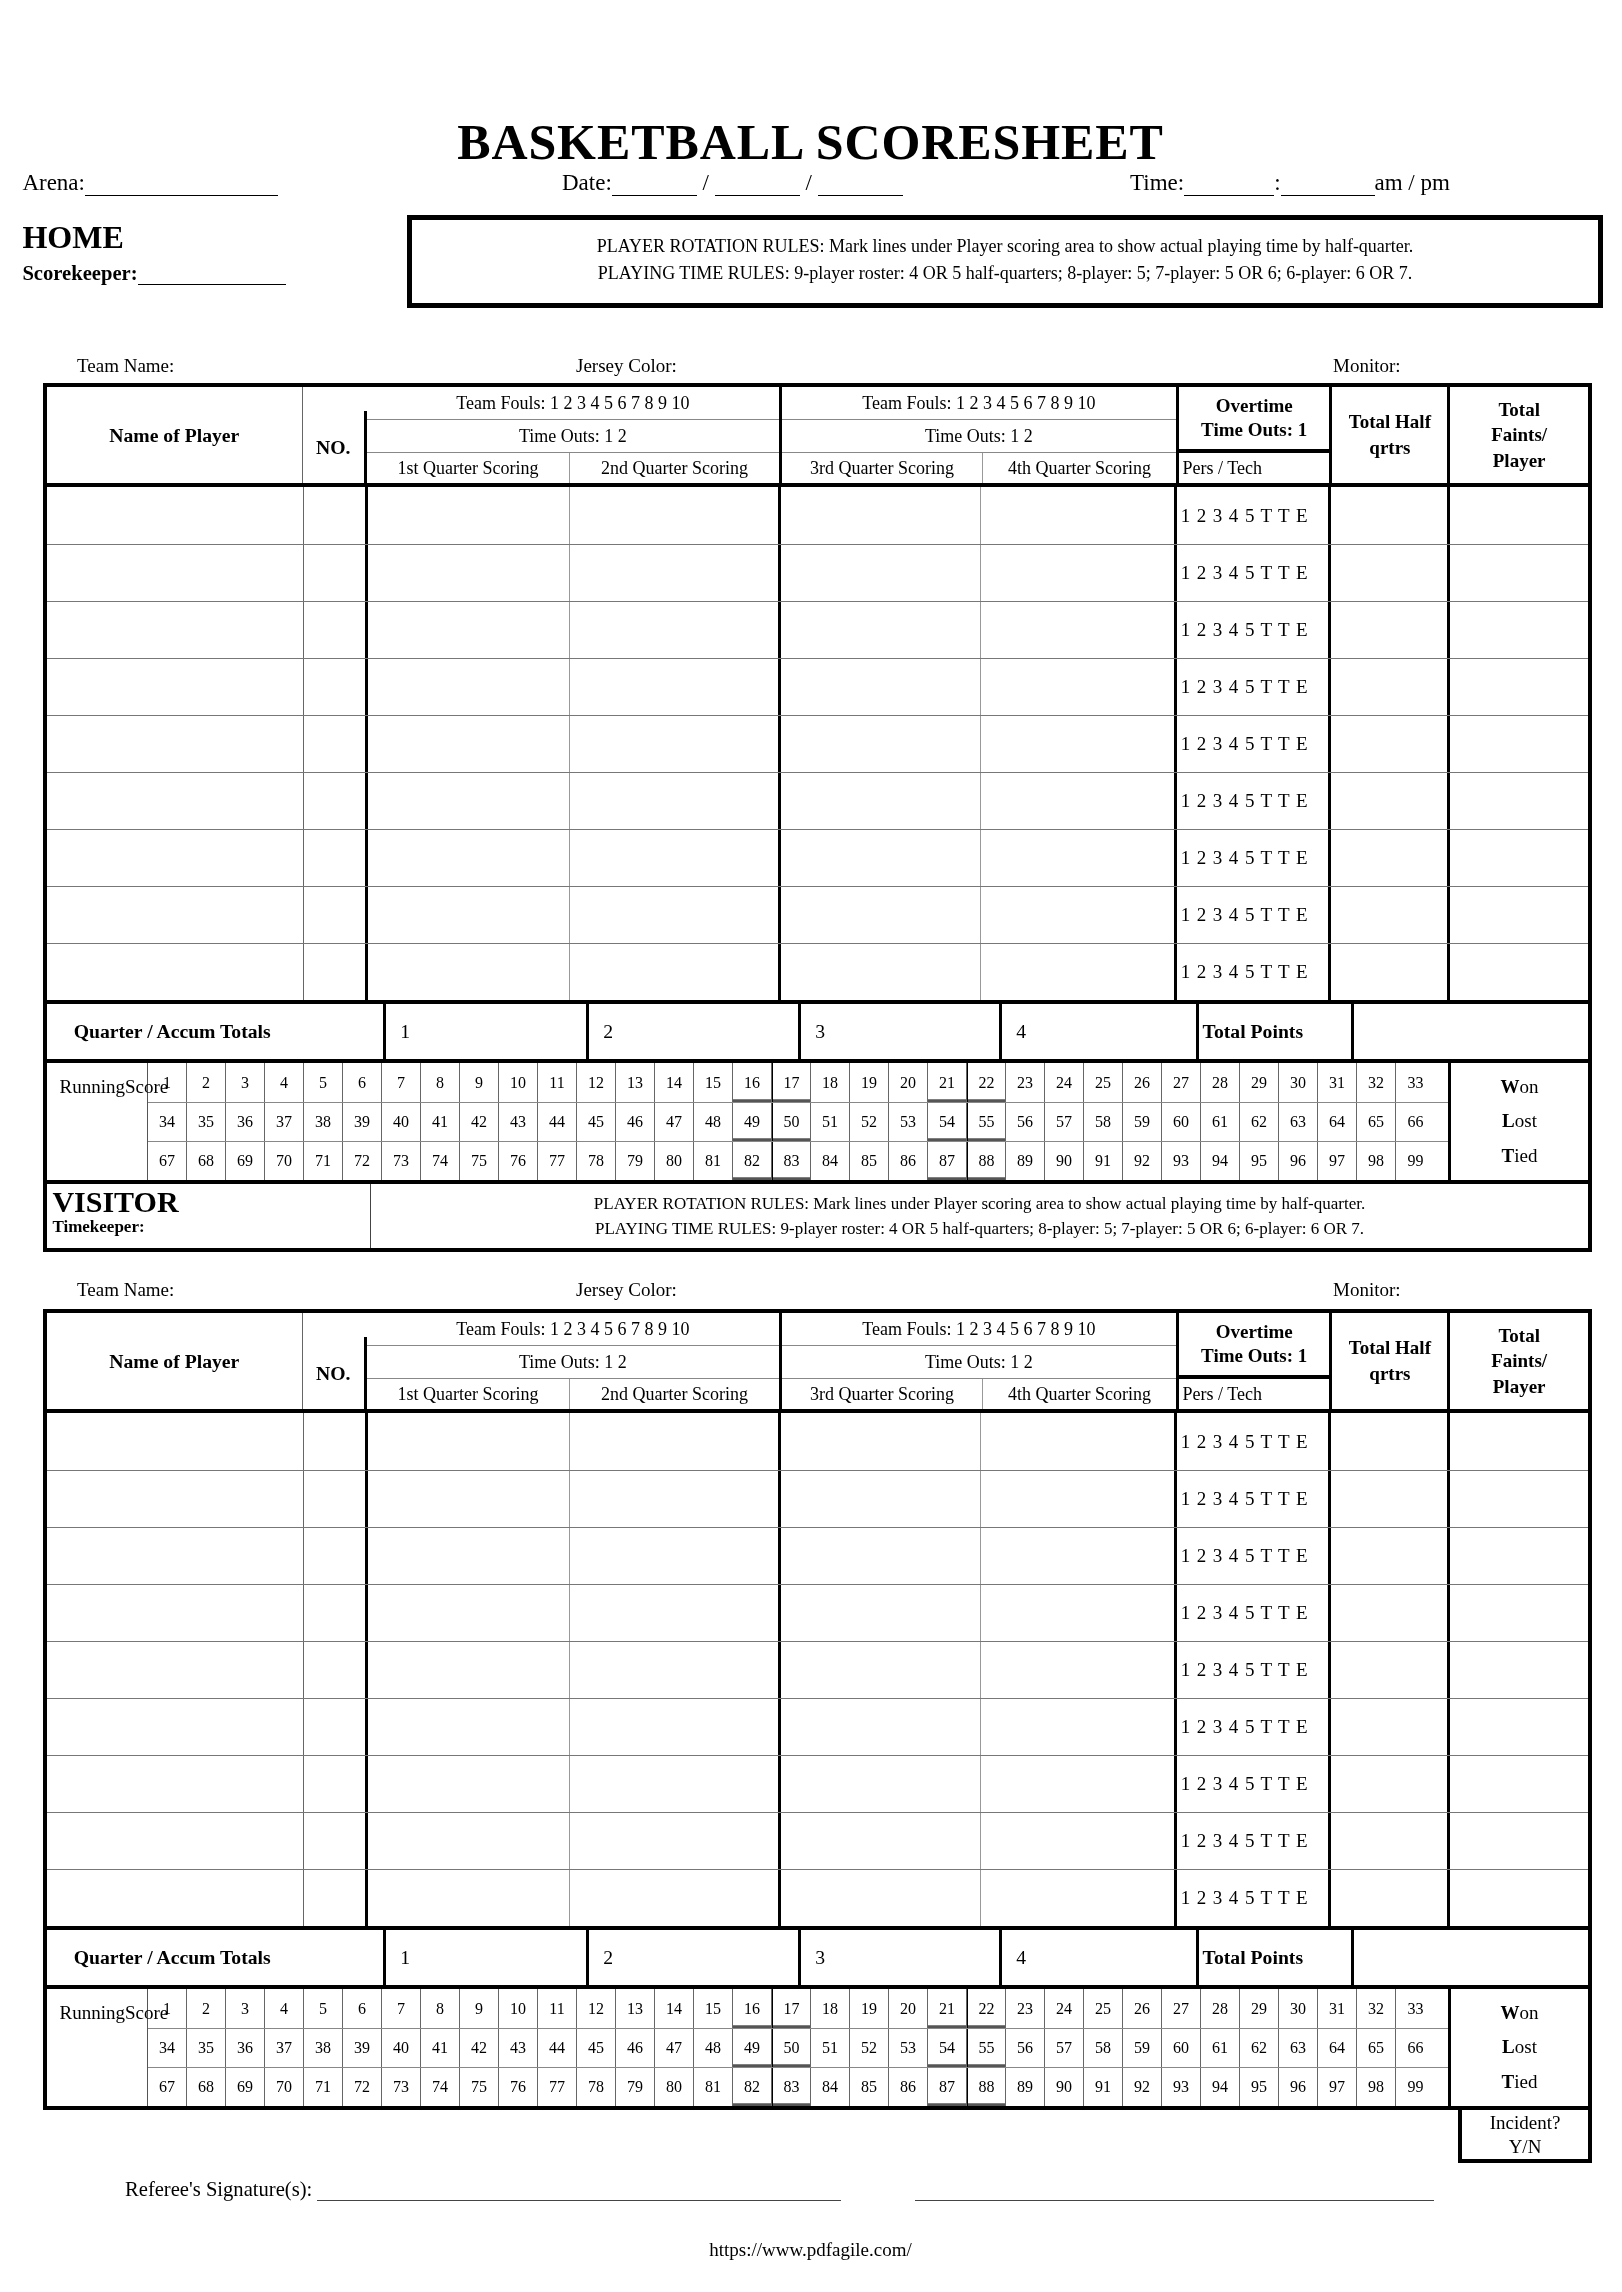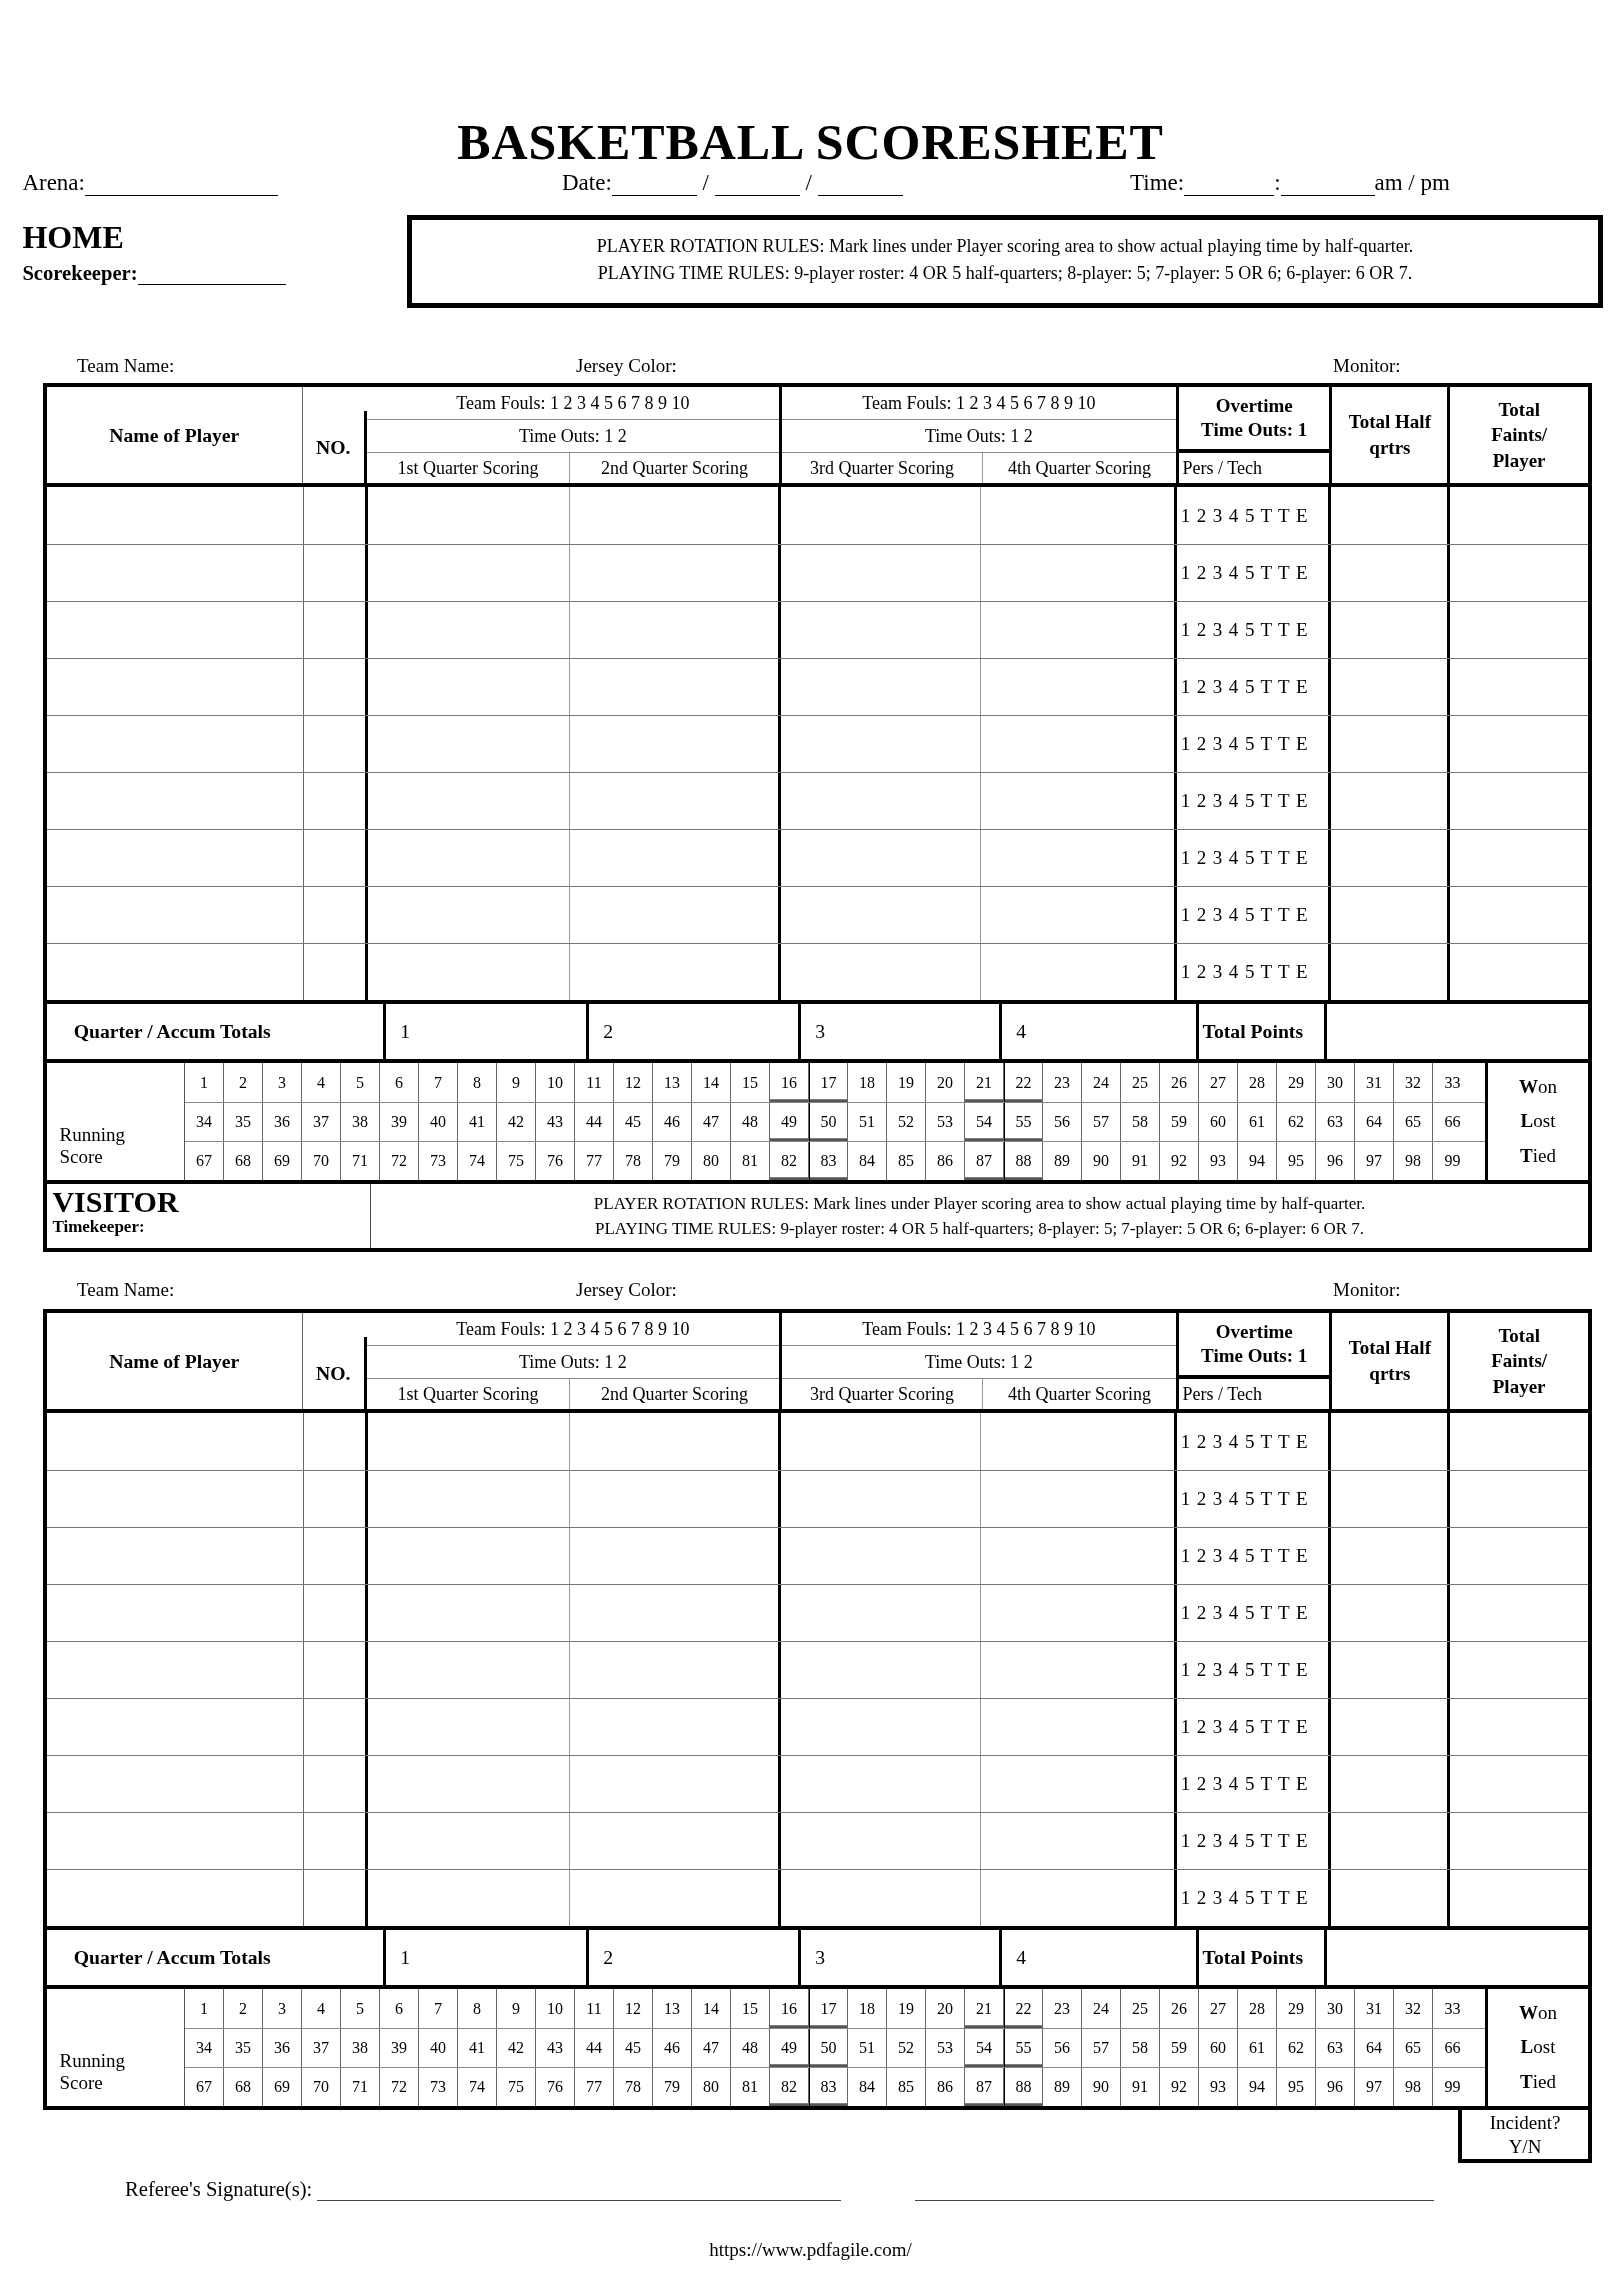--- a/index.html
+++ b/index.html
@@ -74,26 +74,26 @@
   .c-half   { width:119px; border-right:3.6px solid #000; }
   .c-faints { width:139px; }
 
   .totals { display:flex; height:59px; border-top:4.5px solid #000; font-size:19.7px; }
   .tcell { display:flex; align-items:center; }
   .t-label  { width:323px; border-right:3.6px solid #000; font-weight:bold; padding-left:10.7px;margin-left:16px; }
   .t-q1 { width:203px; border-right:3.6px solid #000; padding-left:14.3px; }
   .t-q2 { width:212px; border-right:3.6px solid #000; padding-left:14.3px; }
   .t-q3 { width:201px; border-right:3.6px solid #000; padding-left:14.3px; }
   .t-q4 { width:197px; border-right:3.6px solid #000; padding-left:14.3px; }
-  .t-points { width:128px; border-right:3.6px solid #000; font-weight:bold; padding-left:3.6px; }
+  .t-points { width:155px; border-right:3.6px solid #000; font-weight:bold; padding-left:3.6px; }
   .t-blank  { flex:1; }
 
   .band { display:flex; border-top:4.5px solid #000; }
-  .band-label { width:138px; border-right:0.9px solid #555; display:flex; flex-direction:column;
-                justify-content:flex-end; padding:12.5px 0 12.5px 12.5px; font-size:19px; }
+  .band-label { width:101px; border-right:0.9px solid #555; display:flex; flex-direction:row;
+                justify-content:flex-start; padding:12.5px 0 12.5px 12.5px; font-size:19px; }
   .band-grid { width:1300px; display:flex; flex-direction:column; }
   .nrow { display:flex; height:39px; }
   .nrow + .nrow { border-top:1.8px solid #888; }
   .ncell { width:39px; display:flex; align-items:center; justify-content:center; font-size:16px;
            border-right:0.9px solid #666; }
   .ncell:last-child { border-right:none; }
   .ncell.tl { border-left:1.8px solid #000; }
   .ncell.mb { box-shadow: inset 0 -2.7px 0 #555; }
   .band-results { flex:1; border-left:3.6px solid #000; display:flex; flex-direction:column;
                   justify-content:space-around; align-items:center; padding:7.2px 0; font-size:19px; }

